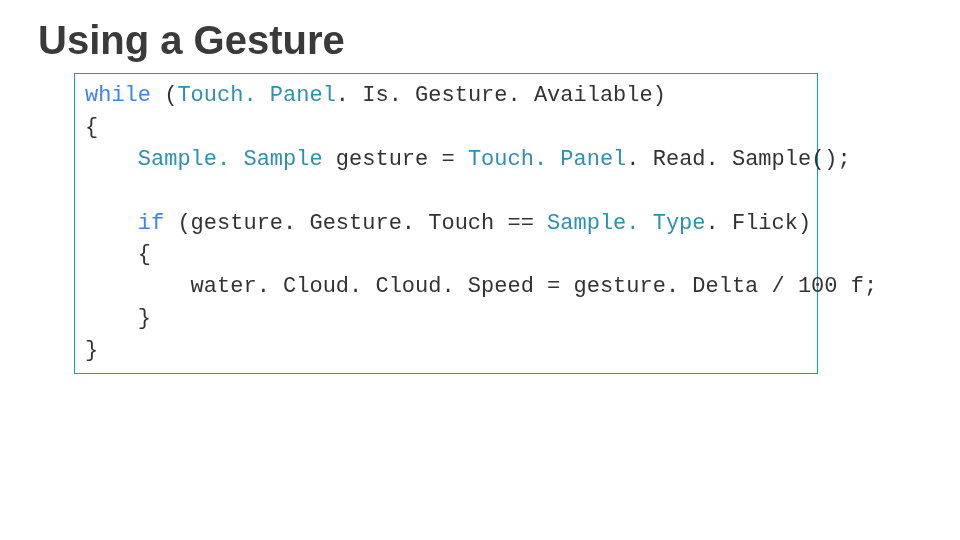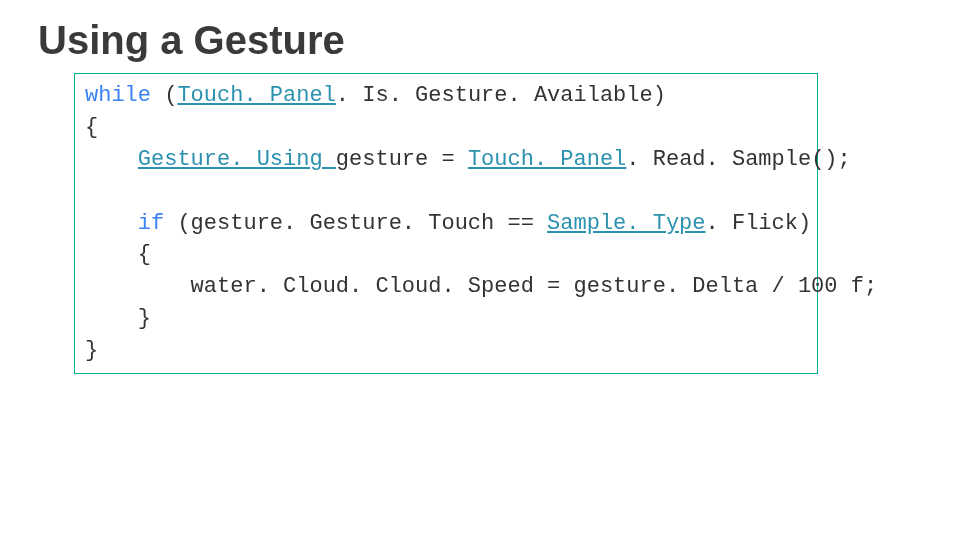--- a/index.html
+++ b/index.html
@@ -32,21 +32,21 @@
     border: 1px solid #00b294;
     padding: 6px 10px 6px 10px;
     font-family: Consolas, "Courier New", monospace;
     font-size: 22px;
     line-height: 1.45;
     color: #333;
     background: #fff;
     white-space: pre;
   }
   .kw { color: #3b82f6; }       
-  .type { color: #2b91af; text-decoration: underline; }     
+  .type { color: #2b91af; }     
   .plain { color: #333; }
   .bullet-row {
     display: flex;
     align-items: flex-start;
     margin-top: 22px;
     margin-left: 36px;
     gap: 14px;
   }
   .bullet-icon {
     flex: 0 0 auto;
@@ -61,21 +61,21 @@
 </style>
 </head>
 <body>
 
 <div class="slide">
 
   <h1 class="title">Using a Gesture</h1>
 
   <div class="code-box"><span class="kw">while</span><span class="plain"> (</span><span class="type">Touch. Panel</span><span class="plain">. Is. Gesture. Available)</span>
 <span class="plain">{</span>
-<span class="plain">    </span><span class="type">Gesture. Using </span><span class="plain">gesture = </span><span class="type">Touch. Panel</span><span class="plain">. Read. Sample();</span>
+<span class="plain">    </span><span class="type">Sample. Sample </span><span class="plain">gesture = </span><span class="type">Touch. Panel</span><span class="plain">. Read. Sample();</span>
 
 <span class="plain">    </span><span class="kw">if</span><span class="plain"> (gesture. Gesture. Touch == </span><span class="type">Sample. Type</span><span class="plain">. Flick)</span>
 <span class="plain">    {</span>
 <span class="plain">        water. Cloud. Cloud. Speed = gesture. Delta / 100 f;</span>
 <span class="plain">    }</span>
 <span class="plain">}</span></div>
 
 
 </div>
 

